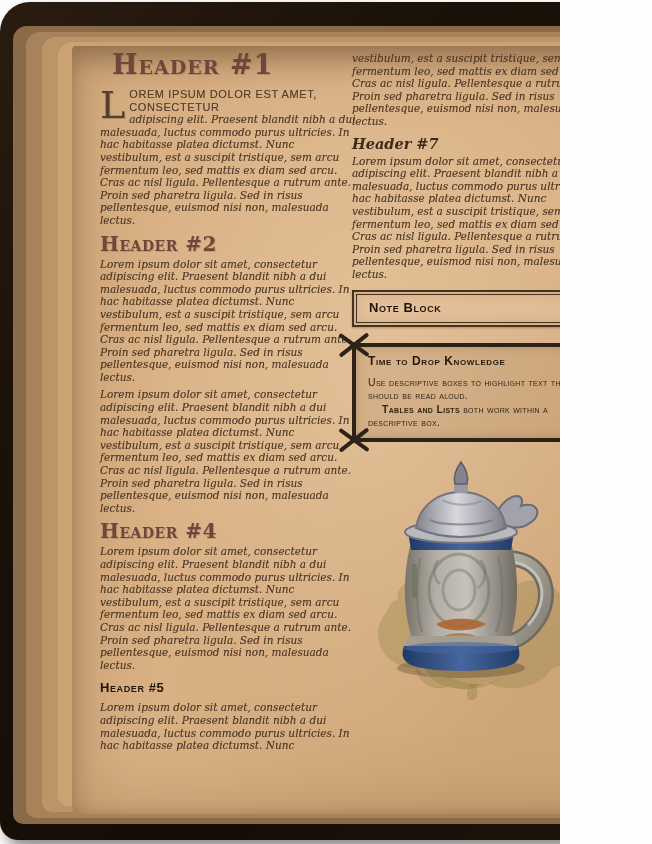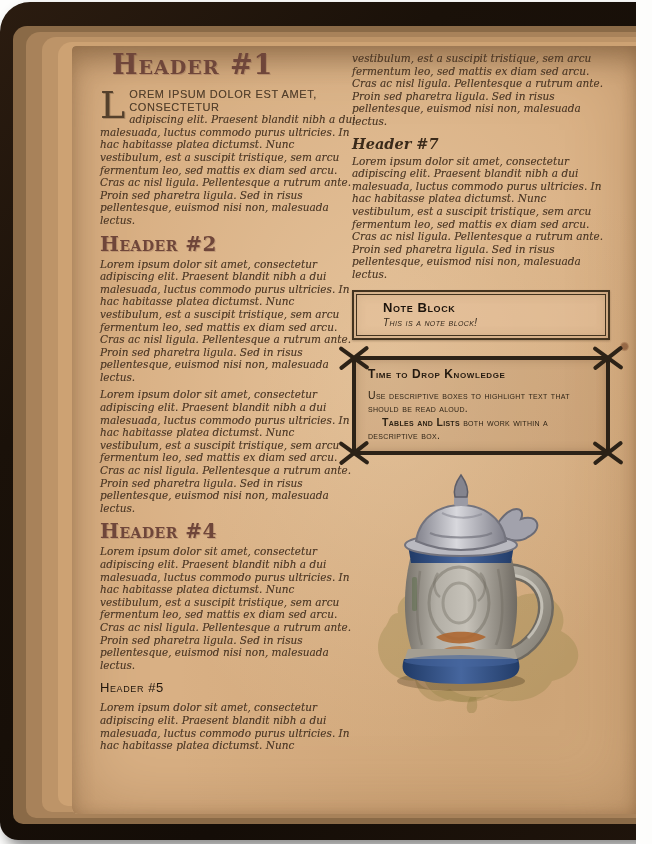--- a/index.html
+++ b/index.html
@@ -1,16 +1,16 @@
 <!DOCTYPE html>
 <html><head>
 <meta charset="utf-8">
 <style>
   html,body{margin:0;padding:0;background:#fdfdfc;}
-  .scene{position:relative;width:636px;height:844px;overflow:hidden;
+  .scene{position:relative;width:560px;height:844px;overflow:hidden;
          font-family:"Liberation Sans",sans-serif;}
   
   .book{position:absolute;left:0;top:2px;width:651px;height:838px;
         background:linear-gradient(135deg,#2b1c10 0%,#1a1109 30%,#140d07 70%,#1f140b 100%);
         border-radius:30px 10px 12px 18px;
         box-shadow:6px 8px 14px rgba(0,0,0,.45);}
   .sheet{position:absolute;border-radius:14px 6px 8px 10px;}
   .s1{left:13px;top:24px;right:4px;bottom:16px;background:#8a6a47;}
   .s2{left:26px;top:30px;right:5px;bottom:22px;background:#a8825a;}
   .s3{left:42px;top:35px;right:6px;bottom:28px;background:#bd9468;}
@@ -32,33 +32,33 @@
   .col-right{left:352px;top:52px;width:258px;}
   p.body{font-family:"DejaVu Serif",serif;font-style:italic;
          font-size:10.5px;line-height:12.6px;margin:0 0 5px 0;color:#4f3a27;
          text-shadow:0 0 .4px rgba(79,58,39,.5);}
   h1.ornate{font-family:"DejaVu Serif",serif;font-variant:small-caps;font-weight:bold;
             font-size:27px;line-height:30px;margin:2px 0 8px 12px;color:#6f463a;
             letter-spacing:1px;text-shadow:1px 1px 0 rgba(111,70,58,.25);}
   h2.ornate{font-family:"DejaVu Serif",serif;font-variant:small-caps;font-weight:bold;
             font-size:20px;line-height:22px;margin:6px 0 3px 0;color:#6f463a;
             letter-spacing:.5px;text-shadow:1px 1px 0 rgba(111,70,58,.22);}
-  h3.marker{font-family:"Liberation Sans",sans-serif;font-variant:small-caps;font-weight:normal;
+  h3.marker{font-family:"Liberation Sans",sans-serif;font-variant:small-caps;font-weight:bold;
             font-size:13px;line-height:16px;margin:9px 0 5px 0;color:#20160d;letter-spacing:.6px;}
   h3.script{font-family:"DejaVu Serif",serif;font-style:italic;font-weight:bold;
             font-size:14.5px;line-height:17px;margin:7px 0 3px 0;color:#3a2a1a;}
   .dropcap{float:left;font-family:"DejaVu Serif",serif;font-style:normal;
            font-size:38px;line-height:30px;padding:2px 4px 0 0;color:#54402c;
            text-shadow:1px 1px 0 rgba(84,64,44,.3);}
   .opening{font-family:Liberation Sans, sans-serif;font-style:normal;
            text-transform:uppercase;font-size:11px;letter-spacing:.6px;color:#54402c;}
   
   .note{margin-top:9px;border:2px solid #43331f;padding:2px;background:rgba(229,193,156,.55);
         box-shadow:0 1px 2px rgba(60,40,20,.3), inset 0 0 12px rgba(120,85,50,.25);}
-  .note-inner{border:1px solid #43331f;padding:5px 10px 7px 26px;}
+  .note-inner{border:1px solid #43331f;padding:5px 10px 7px 12px;}
   .note-title{font-family:"Liberation Sans",sans-serif;font-variant:small-caps;font-weight:bold;
               font-size:13px;color:#1d140c;letter-spacing:.6px;}
   .note-body{font-family:"Liberation Sans",sans-serif;font-variant:small-caps;font-style:italic;
              font-size:10px;color:#33271a;margin-top:2px;letter-spacing:.4px;}
   
   .descbox{position:relative;margin-top:16px;border:4px solid #2c2217;border-radius:2px;
            padding:7px 12px 9px 12px;background:rgba(150,108,66,.16);
            box-shadow:inset 0 0 10px rgba(90,60,30,.25);}
   .desc-title{font-family:"Liberation Sans",sans-serif;font-variant:small-caps;font-weight:bold;
               font-size:12px;color:#241a10;letter-spacing:.6px;margin-bottom:3px;}
@@ -113,21 +113,20 @@
 
     <div class="col col-right">
       <p class="body">vestibulum, est a suscipit tristique, sem arcu fermentum leo, sed mattis ex diam sed arcu. Cras ac nisl ligula. Pellentesque a rutrum ante. Proin sed pharetra ligula. Sed in risus pellentesque, euismod nisi non, malesuada lectus.</p>
 
       <h3 class="script">Header #7</h3>
       <p class="body">Lorem ipsum dolor sit amet, consectetur adipiscing elit. Praesent blandit nibh a dui malesuada, luctus commodo purus ultricies. In hac habitasse platea dictumst. Nunc vestibulum, est a suscipit tristique, sem arcu fermentum leo, sed mattis ex diam sed arcu. Cras ac nisl ligula. Pellentesque a rutrum ante. Proin sed pharetra ligula. Sed in risus pellentesque, euismod nisi non, malesuada lectus.</p>
 
       <div class="note">
         <div class="note-inner">
           <div class="note-title">Note Block</div>
-          <div class="note-body">This is a note block!</div>
         </div>
       </div>
 
       <div class="descbox">
         <div class="xm tl"></div>
         <div class="xm tr"></div>
         <div class="xm bl"></div>
         <div class="xm br"></div>
         <div class="desc-title">Time to Drop Knowledge</div>
         <div class="desc-body">Use descriptive boxes to highlight text that should be read aloud.</div>

